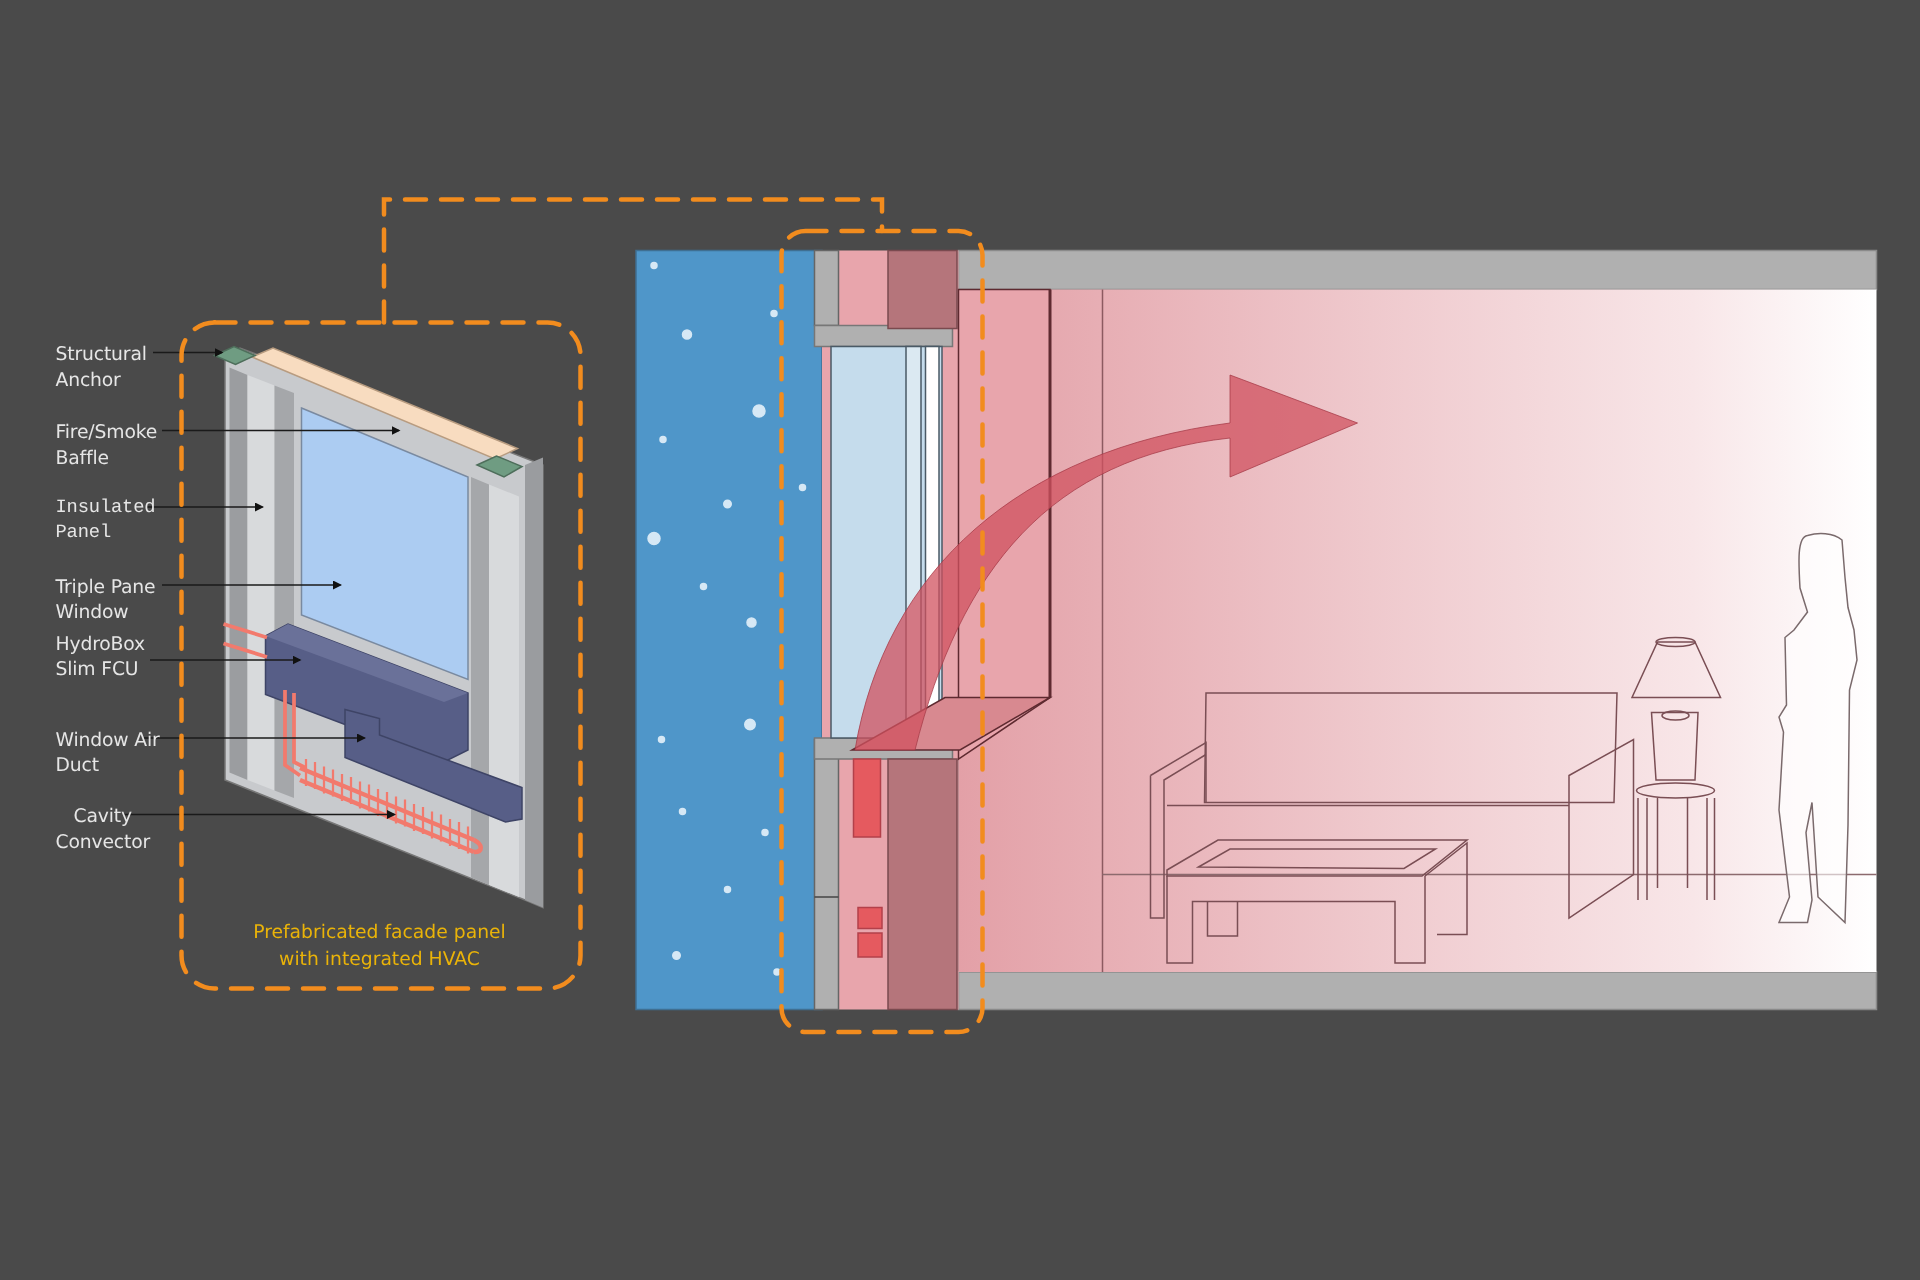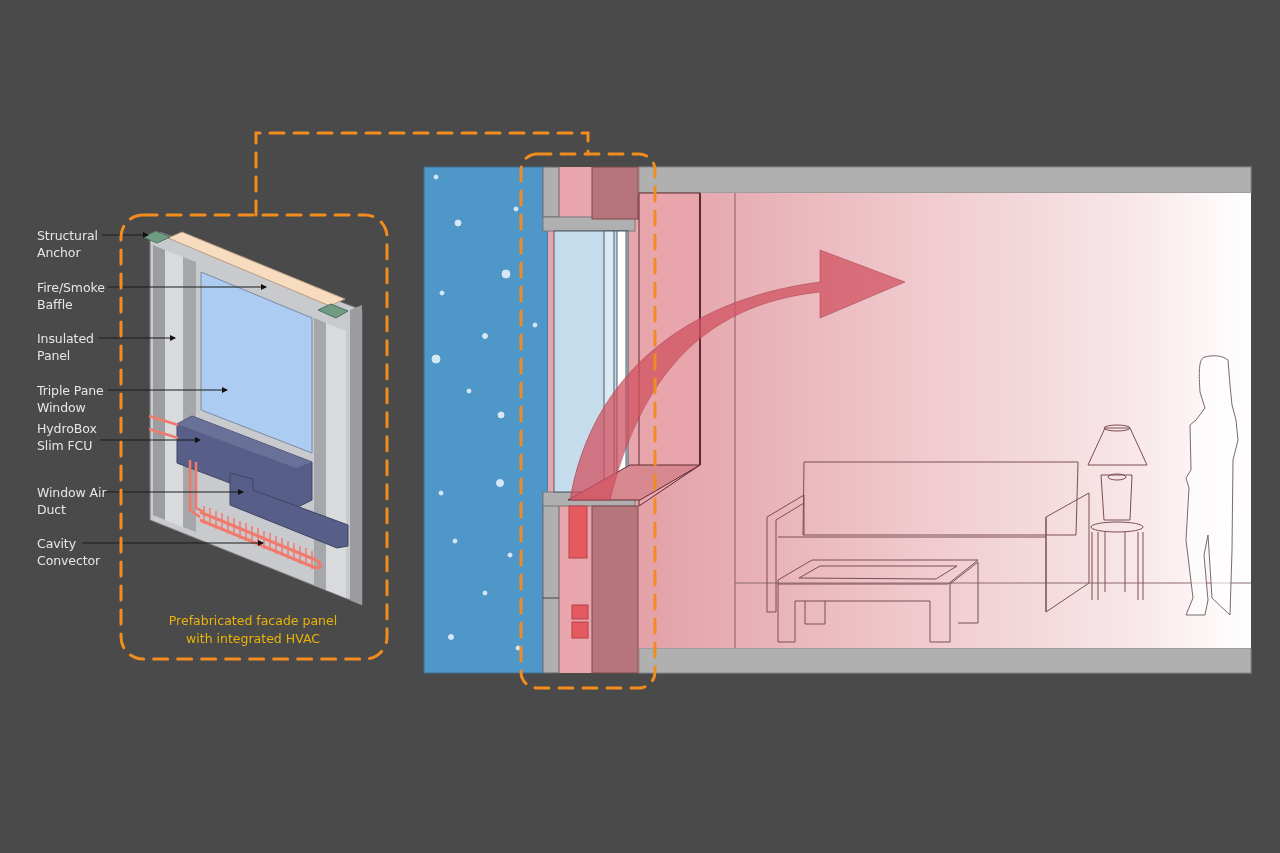--- a/index.html
+++ b/index.html
@@ -180,27 +180,27 @@
     <rect x="121" y="215" width="266" height="444" rx="22"></rect>
     <rect x="521" y="154" width="134" height="534" rx="16"></rect>
     <path d="M256,215 L256,133 L588,133 L588,154"></path>
   </g>
 </svg>
 
 <div class="callout-label" style="left:37px; top:227px;">Structural
 Anchor</div>
 <div class="callout-label" style="left:37px; top:279px;">Fire/Smoke
 Baffle</div>
-<div class="callout-label" style="left:37px; top:330px;">Insulated
+<div class="callout-label" style="left:37px; top:330px;font-family:Liberation Mono, monospace;">Insulated
 Panel</div>
 <div class="callout-label" style="left:37px; top:382px;">Triple Pane
 Window</div>
 <div class="callout-label" style="left:37px; top:420px;">HydroBox
 Slim FCU</div>
 <div class="callout-label" style="left:37px; top:484px;">Window Air
 Duct</div>
-<div class="callout-label" style="left:37px; top:535px;">Cavity
+<div class="callout-label" style="left:37px; top:535px;text-align:center;">Cavity
 Convector</div>
 
 <div class="caption">Prefabricated facade panel
 with integrated HVAC</div>
 
 </div>
 
 </body></html>

